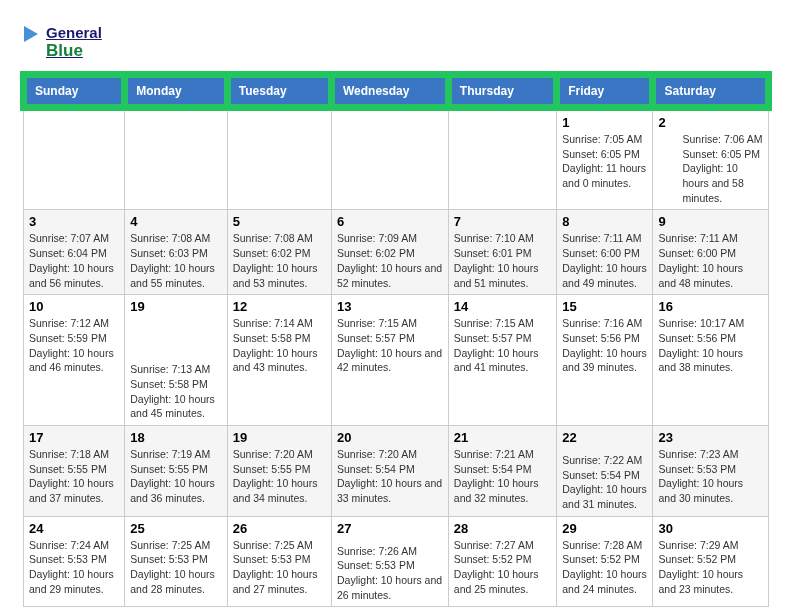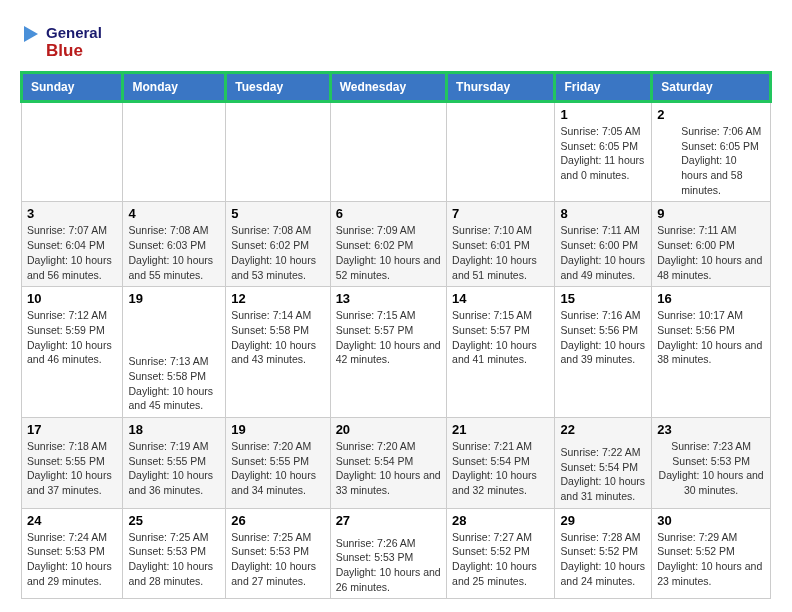--- a/index.html
+++ b/index.html
@@ -16,20 +16,21 @@
       align-items: flex-start;
       margin-bottom: 10px;
     }
     .logo {
       display: flex;
       align-items: center;
       font-size: 18px;
       font-weight: bold;
       color: #1a1a6e;
       margin-top: 4px;
+      text-decoration: underline;
     }
     .title-section {
       text-align: right;
     }
     .month-title {
       font-size: 36px;
       font-weight: bold;
       color: #333;
     }
     .location {
@@ -40,21 +41,21 @@
       width: 100%;
       border-collapse: collapse;
       font-size: 11px;
     }
     thead tr th {
       background-color: #3a76c4;
       color: white;
       font-weight: bold;
       padding: 6px 8px;
       text-align: left;
-      border: 3px solid #22c55e;
+      border: 7px solid #22c55e;
       font-size: 12px;
     }
     tbody tr td {
       border: 1px solid #ccc;
       padding: 4px 5px;
       vertical-align: top;
       background: #fff;
       min-height: 70px;
       height: 80px;
     }
@@ -81,21 +82,21 @@
 <div class="header">
   <div class="logo">
     <div style="display:flex;align-items:center;">
       <div style="margin-right:6px;">
         <svg width="20" height="32" viewBox="0 0 20 32">
           <polygon points="4,2 18,10 4,18" fill="#4a90d9"></polygon>
         </svg>
       </div>
       <div>
         <span style="display:block;font-size:15px;font-weight:bold;color:#1a1a6e;">General</span>
-        <span style="display:block;font-size:17px;font-weight:bold;color:#b91c1c;">Blue</span>
+        <span style="display:block;font-size:17px;font-weight:bold;color:#15803d;">Blue</span>
       </div>
     </div>
   </div>
   <div class="title-section">
     <div class="month-title"></div>
     <div class="location"></div>
   </div>
 </div>
 
 <table>
@@ -250,21 +251,21 @@
 Daylight: 10 hours and 32 minutes.</div>
         </td>
         <td>
           <div class="day-number">22</div>
           <div class="day-info" style="white-space: pre-line; margin-top: 8px;">Sunrise: 7:22 AM
 Sunset: 5:54 PM
 Daylight: 10 hours and 31 minutes.</div>
         </td>
         <td>
           <div class="day-number">23</div>
-          <div class="day-info" style="white-space: pre-line; text-align: center;">Sunrise: 7:23 AM
+          <div class="day-info" style="white-space: pre-line;">Sunrise: 7:23 AM
 Sunset: 5:53 PM
 Daylight: 10 hours and 30 minutes.</div>
         </td>
       </tr>
       <tr>
         <td>
           <div class="day-number">24</div>
           <div class="day-info" style="white-space: pre-line;">Sunrise: 7:24 AM
 Sunset: 5:53 PM
 Daylight: 10 hours and 29 minutes.</div>

